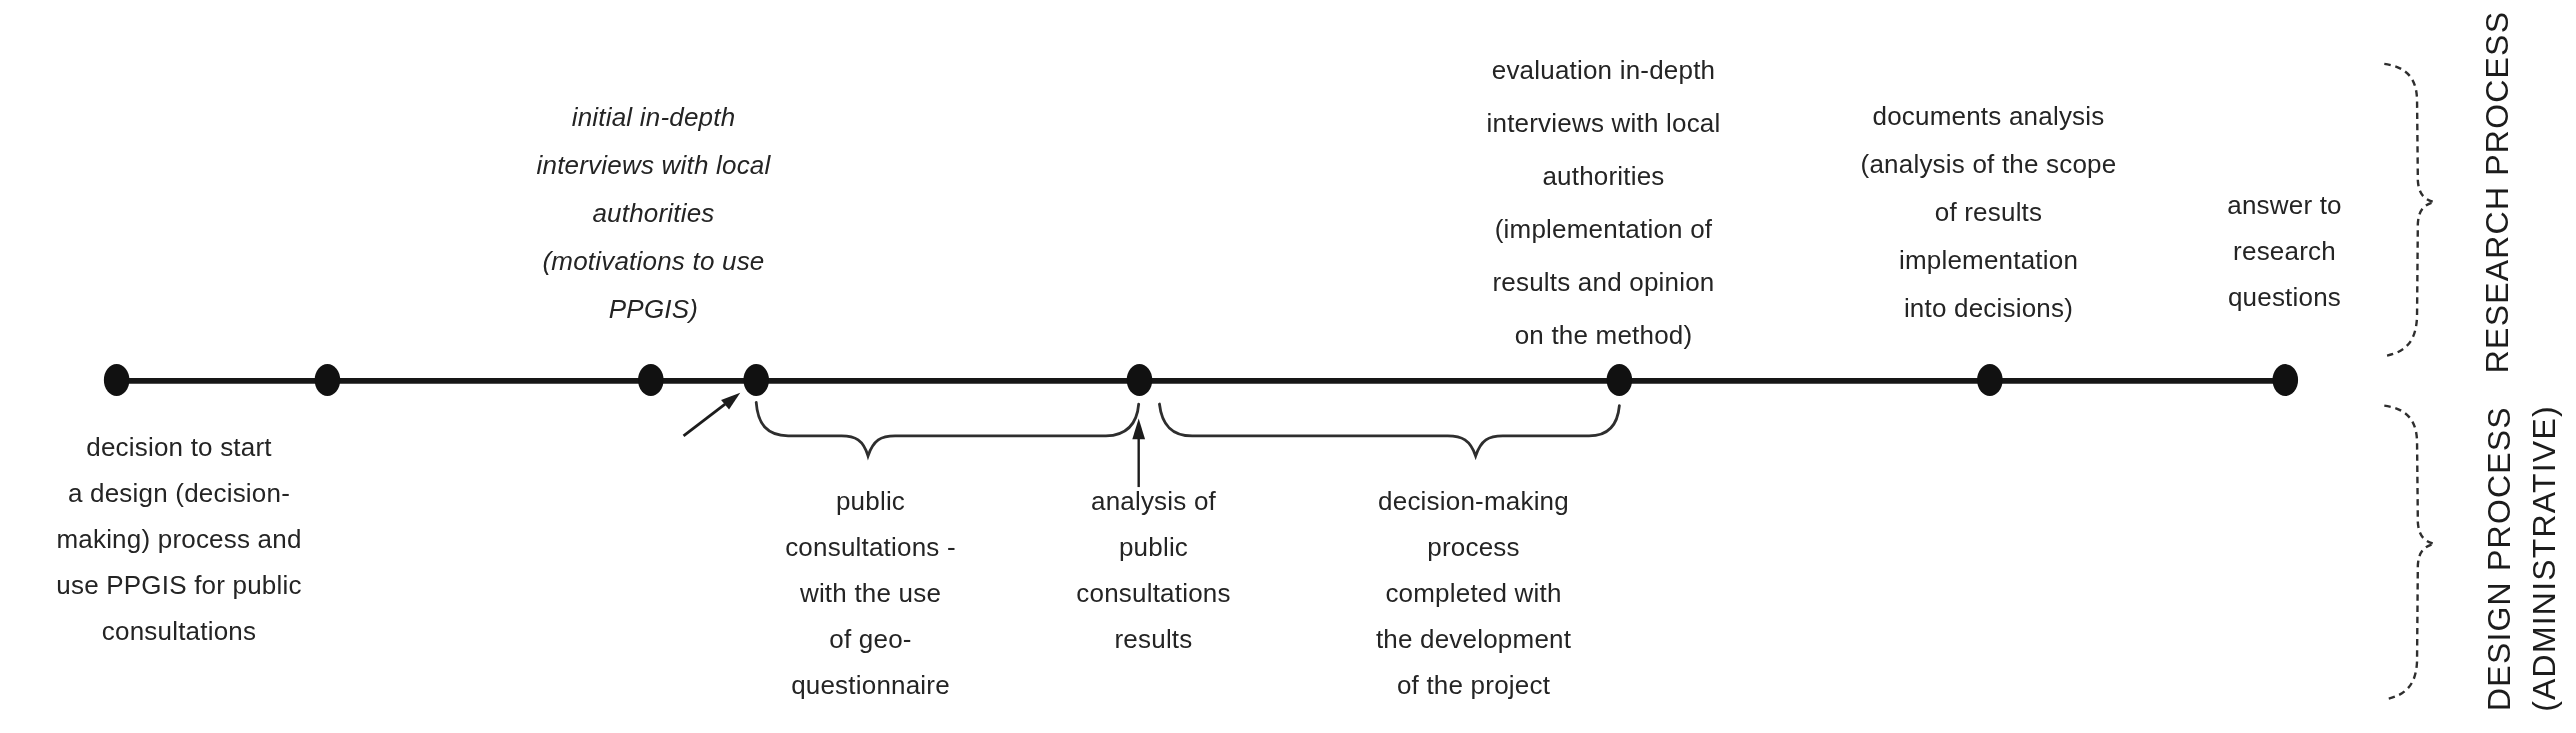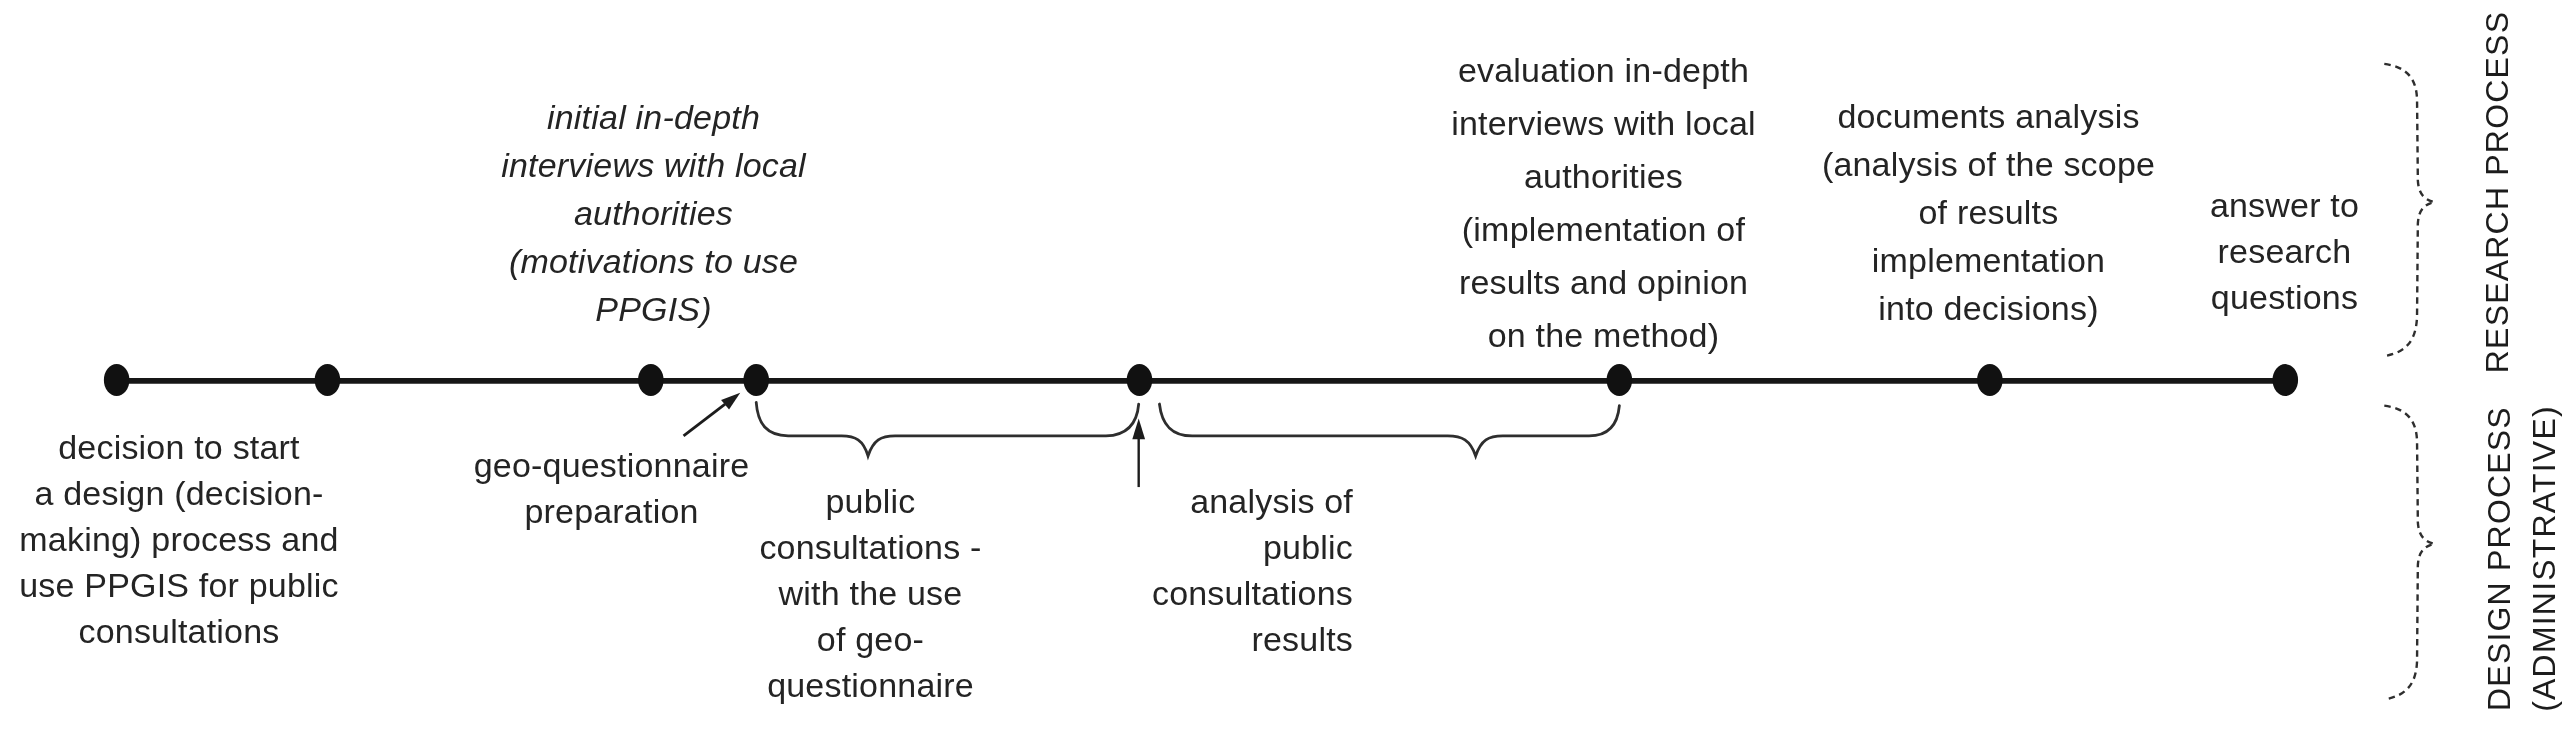--- a/index.html
+++ b/index.html
@@ -14,21 +14,21 @@
   }
   #art {
     position: absolute;
     left: 0; top: 0;
     width: 2576px; height: 733px;
   }
   .evt {
     position: absolute;
     white-space: pre-line;
     text-align: center;
-    font-size: 34px;
+    font-size: 26px;
     line-height: 46px;
     color: #242424;
     letter-spacing: 0.2px;
   }
   .lh60 { line-height: 48px; }
   .lh66 { line-height: 53px; }
   .vlabel {
     position: absolute;
     transform: rotate(-90deg);
     white-space: pre-line;
@@ -99,34 +99,37 @@
   <div class="evt" style="left:2085px; top:182px; width:399px;">answer to
 research
 questions</div>
 
   <div class="evt" style="left:0px;    top:424px; width:358px;">decision to start
 a design (decision-
 making) process and
 use PPGIS for public
 consultations</div>
 
-  <div class="evt" style="left:412px;  top:442px; width:399px;">geo-questionnaire
-preparation</div>
 
   <div class="evt" style="left:671px;  top:478px; width:399px;">public
 consultations -
 with the use
 of geo-
 questionnaire</div>
 
-  <div class="evt" style="left:954px; top:478px; width:399px;text-align:right;">analysis of
+  <div class="evt" style="left:954px; top:478px; width:399px;">analysis of
 public
 consultations
 results</div>
 
+  <div class="evt" style="left:1274px; top:478px; width:399px;">decision-making
+process
+completed with
+the development
+of the project</div>
 
   <div class="vlabel" style="left:2305px; top:168px; width:383px; height:48px; line-height:48px;">RESEARCH PROCESS</div>
 
   <div class="vlabel" style="left:2330px; top:514px; width:383px; height:89px; line-height:45px;">DESIGN PROCESS
 (ADMINISTRATIVE)</div>
 
 </div>
 
 
 </body></html>

